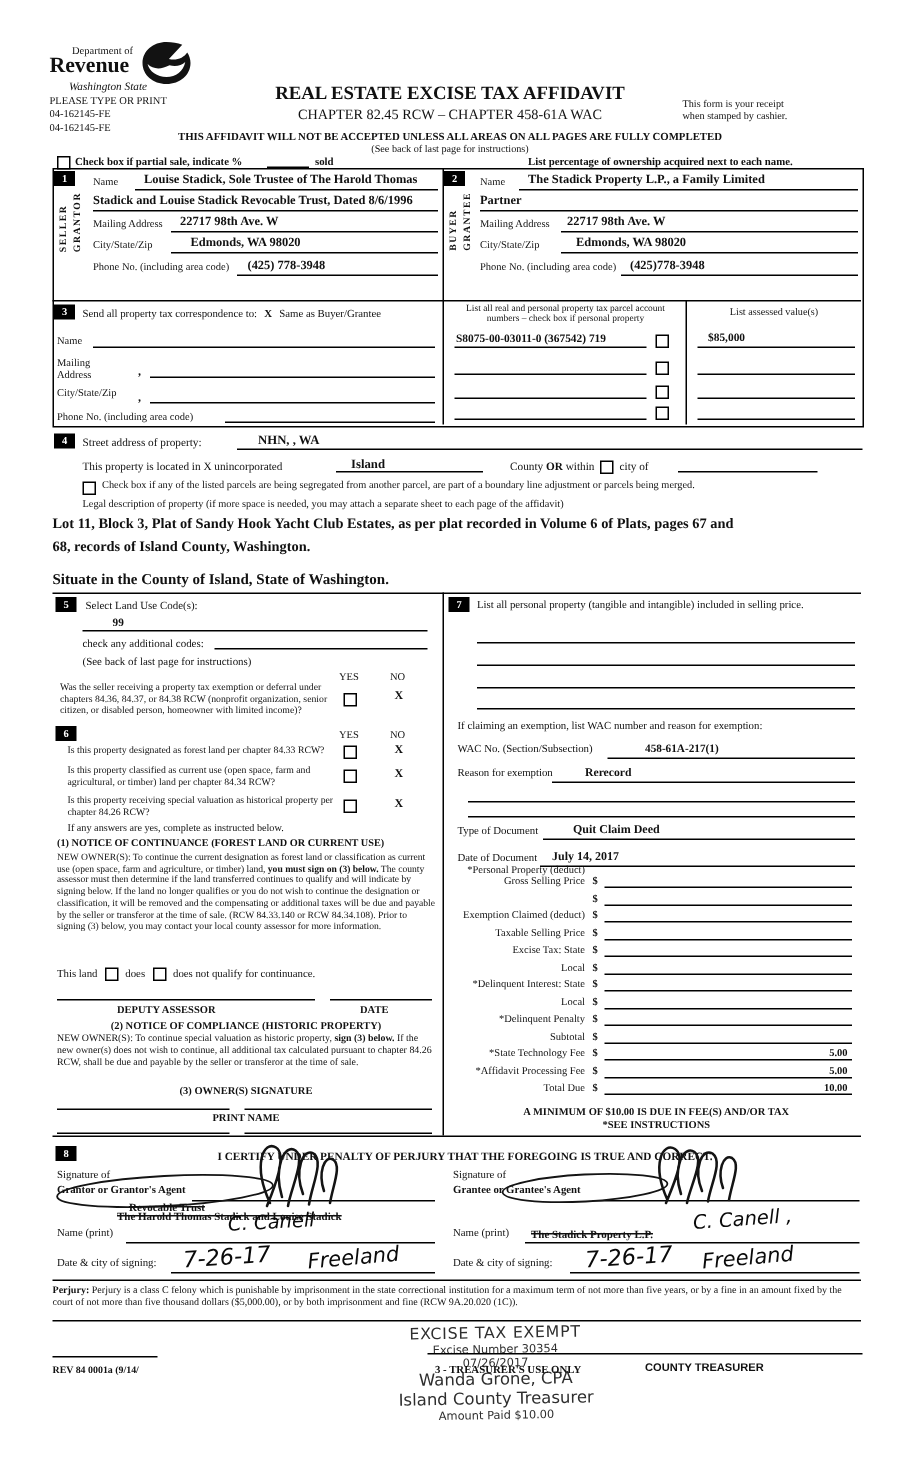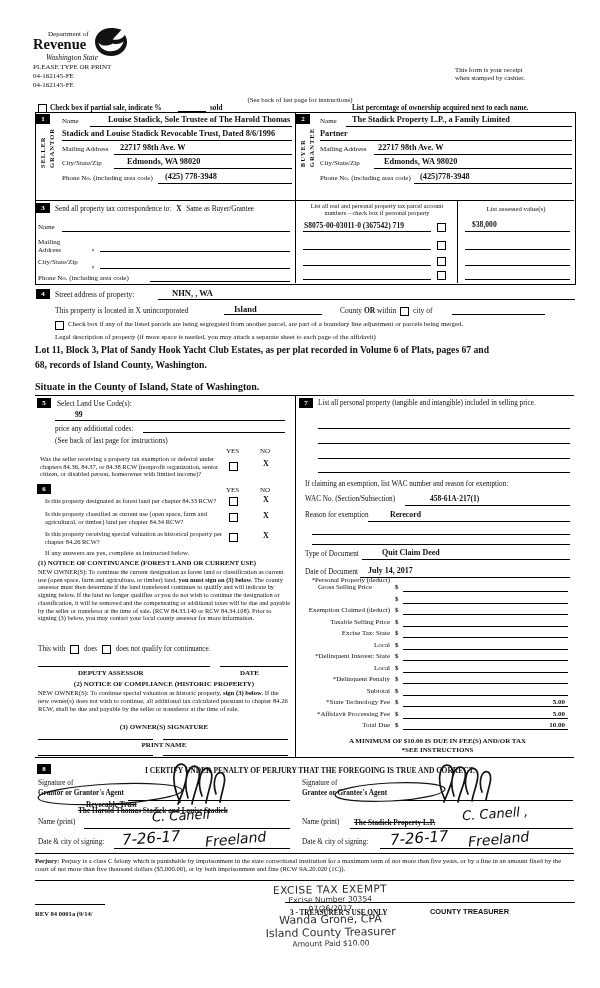--- a/index.html
+++ b/index.html
@@ -32,45 +32,48 @@
   <div class="a" style="left:0;top:0;width:600px;height:112px;">
     <svg class="a" style="left:93px;top:27px;" width="36" height="30" viewBox="0 0 36 30">
       <path fill="#121212" d="M18,1 C9,1 2,7 2,15 c0,8 7,14 16,14 9,0 16,-6 16,-14 0,-2.6 -0.8,-5 -2.2,-7 C29.5,11.5 25,13.6 19.6,12.4 L28.5,2.8 C25.4,1.6 21.8,1 18,1 Z M20,16.5 c4,1.2 8,0.2 10.5,-2.2 -1.2,6 -6.2,10 -12.5,10 -6.3,0 -11.4,-3.6 -12.6,-8.6 3.6,3.6 9,3.8 14.6,0.8 Z"></path>
     </svg>
     <div class="a" style="left:48px;top:30px;font-size:7px;">Department of</div>
     <div class="a b" style="left:33px;top:36px;font-size:14.5px;">Revenue</div>
     <div class="a i" style="left:46px;top:53px;font-size:7.5px;">Washington State</div>
     <div class="a" style="left:33px;top:63px;font-size:7px;">PLEASE TYPE OR PRINT</div>
     <div class="a" style="left:33px;top:72px;font-size:7px;">04-162145-FE</div>
     <div class="a" style="left:33px;top:81px;font-size:7px;">04-162145-FE</div>
+    <div class="a b c" style="left:150px;top:55px;width:300px;font-size:12.5px;">REAL ESTATE EXCISE TAX AFFIDAVIT</div>
+    <div class="a c" style="left:150px;top:72px;width:300px;font-size:9.5px;">CHAPTER 82.45 RCW – CHAPTER 458-61A WAC</div>
     <div class="a" style="left:455px;top:66px;width:125px;font-size:6.8px;line-height:8px;">
       <span>This form is your receipt</span><br>
       <span>when stamped by cashier.</span>
     </div>
+    <div class="a b c" style="left:30px;top:87px;width:540px;font-size:7.2px;">THIS AFFIDAVIT WILL NOT BE ACCEPTED UNLESS ALL AREAS ON ALL PAGES ARE FULLY COMPLETED</div>
     <div class="a c" style="left:30px;top:96px;width:540px;font-size:6.8px;">(See back of last page for instructions)</div>
     <span class="cba" style="left:38px;top:104px;"></span>
     <div class="a b" style="left:50px;top:104px;font-size:7.2px;">Check box if partial sale, indicate %</div>
     <div class="ln" style="left:178px;top:111px;width:28px;"></div>
     <div class="a b" style="left:210px;top:104px;font-size:7.2px;">sold</div>
     <div class="a b" style="left:352px;top:104px;font-size:7.2px;">List percentage of ownership acquired next to each name.</div>
   </div>
 
   <div class="a" style="left:35px;top:112px;width:539px;height:171px;border:1px solid #000;"></div>
   <div class="ln" style="left:35px;top:200px;width:539px;"></div>
   <div class="vln" style="left:295px;top:112px;height:171px;"></div>
   <div class="vln" style="left:457px;top:200px;height:83px;"></div>
 
   <div class="a" style="left:0;top:0;width:600px;height:0;">
     <div class="badge" style="left:36px;top:114px;">1</div>
     <div class="a" style="left:39px;top:128px;display:flex;gap:1px;">
       <span class="vlab">SELLER</span>
       <span class="vlab">GRANTOR</span>
     </div>
     <div class="a" style="left:62px;top:117px;font-size:7px;">Name</div>
-    <div class="a b nw" style="left:96px;top:115px;font-size:8.3px;margin-left:12px;">Louise Stadick, Sole Trustee of The Harold Thomas</div>
+    <div class="a b nw" style="left:96px;top:115px;font-size:8.3px;">Louise Stadick, Sole Trustee of The Harold Thomas</div>
     <div class="ln" style="left:90px;top:126px;width:202px;"></div>
     <div class="a b nw" style="left:62px;top:129px;font-size:8.3px;">Stadick and Louise Stadick Revocable Trust, Dated 8/6/1996</div>
     <div class="ln" style="left:62px;top:140px;width:230px;"></div>
     <div class="a" style="left:62px;top:145px;font-size:7px;">Mailing Address</div>
     <div class="a b nw" style="left:120px;top:143px;font-size:8.3px;">22717 98th Ave. W</div>
     <div class="ln" style="left:114px;top:154px;width:178px;"></div>
     <div class="a" style="left:62px;top:159px;font-size:7px;">City/State/Zip</div>
     <div class="a b nw" style="left:127px;top:157px;font-size:8.3px;">Edmonds, WA 98020</div>
     <div class="ln" style="left:114px;top:168px;width:178px;"></div>
     <div class="a" style="left:62px;top:174px;font-size:7px;">Phone No. (including area code)</div>
@@ -123,21 +126,21 @@
     <div class="ln" style="left:303px;top:231px;width:128px;"></div>
     <span class="cba" style="left:437px;top:223px;"></span>
     <div class="ln" style="left:303px;top:249px;width:128px;"></div>
     <span class="cba" style="left:437px;top:241px;"></span>
     <div class="ln" style="left:303px;top:265px;width:128px;"></div>
     <span class="cba" style="left:437px;top:257px;"></span>
     <div class="ln" style="left:303px;top:279px;width:128px;"></div>
     <span class="cba" style="left:437px;top:271px;"></span>
 
     <div class="a c" style="left:460px;top:205px;width:112px;font-size:6.8px;">List assessed value(s)</div>
-    <div class="a b" style="left:472px;top:220px;font-size:7.6px;">$38,000</div>
+    <div class="a b" style="left:472px;top:220px;font-size:7.6px;">$85,000</div>
     <div class="ln" style="left:465px;top:231px;width:105px;"></div>
     <div class="ln" style="left:465px;top:249px;width:105px;"></div>
     <div class="ln" style="left:465px;top:265px;width:105px;"></div>
     <div class="ln" style="left:465px;top:279px;width:105px;"></div>
   </div>
 
   <div class="a" style="left:0;top:0;width:600px;height:0;">
     <div class="badge" style="left:36px;top:289px;">4</div>
     <div class="a" style="left:55px;top:290px;font-size:7.5px;">Street address of property:</div>
     <div class="a b nw" style="left:172px;top:288px;font-size:8.5px;">NHN, , WA</div>
@@ -166,21 +169,21 @@
 
   <div class="ln" style="left:35px;top:395px;width:539px;"></div>
   <div class="vln" style="left:295px;top:395px;height:362px;"></div>
   <div class="ln" style="left:35px;top:757px;width:539px;"></div>
 
   <div class="a" style="left:0;top:0;width:600px;height:0;">
     <div class="badge" style="left:37px;top:398px;">5</div>
     <div class="a" style="left:57px;top:399px;font-size:7.3px;">Select Land Use Code(s):</div>
     <div class="a b" style="left:75px;top:410px;font-size:7.5px;">99</div>
     <div class="ln" style="left:55px;top:420px;width:230px;"></div>
-    <div class="a" style="left:55px;top:424px;font-size:7.3px;">price any additional codes:</div>
+    <div class="a" style="left:55px;top:424px;font-size:7.3px;">check any additional codes:</div>
     <div class="ln" style="left:143px;top:432px;width:142px;"></div>
     <div class="a" style="left:55px;top:436px;font-size:7.3px;">(See back of last page for instructions)</div>
     <div class="a" style="left:226px;top:447px;font-size:7px;">YES</div>
     <div class="a" style="left:260px;top:447px;font-size:7px;">NO</div>
     <div class="a" style="left:40px;top:455px;width:182px;font-size:6.5px;line-height:7.6px;">Was the seller receiving a property tax exemption or deferral under chapters 84.36, 84.37, or 84.38 RCW (nonprofit organization, senior citizen, or disabled person, homeowner with limited income)?</div>
     <span class="cba" style="left:229px;top:462px;"></span>
     <div class="a b" style="left:263px;top:459px;font-size:8px;">X</div>
   </div>
 
   <div class="a" style="left:0;top:0;width:600px;height:0;">
@@ -196,21 +199,21 @@
     <div class="a" style="left:45px;top:530px;width:180px;font-size:6.5px;line-height:7.6px;">Is this property receiving special valuation as historical property per chapter 84.26 RCW?</div>
     <span class="cba" style="left:229px;top:533px;"></span>
     <div class="a b" style="left:263px;top:531px;font-size:8px;">X</div>
     <div class="a" style="left:45px;top:549px;font-size:6.8px;">If any answers are yes, complete as instructed below.</div>
 
     <div class="a b" style="left:38px;top:559px;font-size:6.85px;">(1) NOTICE OF CONTINUANCE (FOREST LAND OR CURRENT USE)</div>
     <div class="a" style="left:38px;top:568px;width:252px;font-size:6.4px;line-height:7.7px;text-align:left;">
       <span>NEW OWNER(S): To continue the current designation as forest land or classification as current use (open space, farm and agriculture, or timber) land, </span><span class="b">you must sign on (3) below.</span><span>  The county assessor must then determine if the land transferred continues to qualify and will indicate by signing below.  If the land no longer qualifies or you do not wish to continue the designation or classification, it will be removed and the compensating or additional taxes will be due and payable by the seller or transferor at the time of sale.  (RCW 84.33.140 or RCW 84.34.108). Prior to signing (3) below, you may contact your local county assessor for more information.</span>
     </div>
     <div class="a nw" style="left:38px;top:645px;font-size:7.2px;">
-      <span>This with</span>
+      <span>This land</span>
       <span class="cb" style="margin:0 3px;"></span>
       <span>does</span>
       <span class="cb" style="margin:0 3px;"></span>
       <span>does not qualify for continuance.</span>
     </div>
     <div class="ln" style="left:38px;top:666px;width:172px;"></div>
     <div class="ln" style="left:220px;top:666px;width:68px;"></div>
     <div class="a b" style="left:78px;top:669px;font-size:7px;">DEPUTY ASSESSOR</div>
     <div class="a b" style="left:240px;top:669px;font-size:7px;">DATE</div>
 
@@ -242,21 +245,21 @@
     <div class="ln" style="left:368px;top:521px;width:202px;"></div>
     <div class="ln" style="left:312px;top:534px;width:258px;"></div>
     <div class="ln" style="left:312px;top:544px;width:258px;"></div>
     <div class="a" style="left:305px;top:550px;font-size:7.2px;">Type of Document</div>
     <div class="a b" style="left:382px;top:548px;font-size:8px;">Quit Claim Deed</div>
     <div class="ln" style="left:362px;top:559px;width:208px;"></div>
     <div class="a" style="left:305px;top:568px;font-size:7.2px;">Date of Document</div>
     <div class="a b" style="left:368px;top:566px;font-size:8px;">July 14, 2017</div>
     <div class="ln" style="left:360px;top:577px;width:210px;"></div>
 
-    <div class="a r" style="left:300px;top:583px;width:90px;font-size:7px;text-align:center;">Gross Selling Price</div>
+    <div class="a r" style="left:300px;top:583px;width:90px;font-size:7px;">Gross Selling Price</div>
     <div class="a" style="left:395px;top:583px;font-size:7px;font-weight:bold;">$</div>
     <div class="ln" style="left:403px;top:591px;width:165px;"></div>
     <div class="a r b" style="left:460px;top:583px;width:105px;font-size:7px;"></div>
 
     <div class="a r" style="left:300px;top:576px;width:90px;font-size:7px;">*Personal Property (deduct)</div>
     <div class="a" style="left:395px;top:594.5px;font-size:7px;font-weight:bold;">$</div>
     <div class="ln" style="left:403px;top:602.5px;width:165px;"></div>
     <div class="a r b" style="left:460px;top:594.5px;width:105px;font-size:7px;"></div>
 
     <div class="a r" style="left:300px;top:606px;width:90px;font-size:7px;">Exemption Claimed (deduct)</div>

